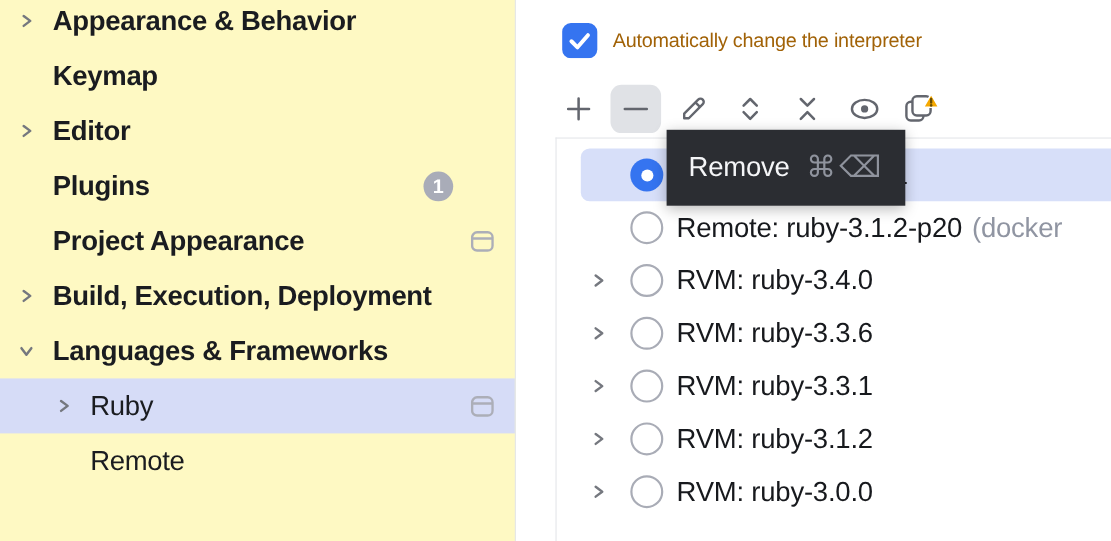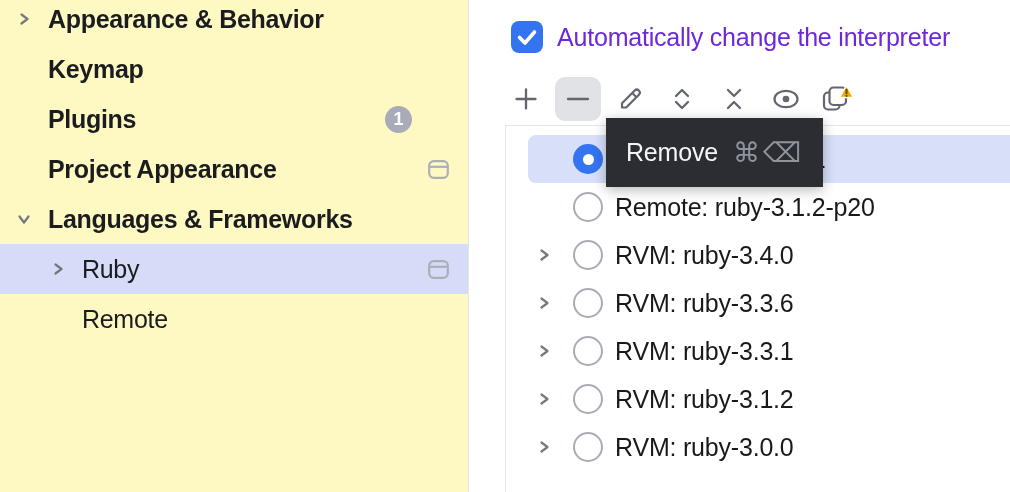--- a/index.html
+++ b/index.html
@@ -36,21 +36,21 @@
 
   
   .checkbox-row {
     position:absolute; left:511px; top:21px; width:499px; height:32px;
     display:flex; align-items:center; gap:14px; white-space:nowrap; overflow:hidden;
   }
   .checkbox {
     width:32px; height:32px; border-radius:8px; background:#3574F0; flex:none;
     display:flex; align-items:center; justify-content:center;
   }
-  .checkbox-label { font-size:25px; color:#6d28d9; letter-spacing:-0.2px; }
+  .checkbox-label { font-size:18px; color:#a16207; letter-spacing:-0.2px; }
 
   .toolbar { position:absolute; left:503px; top:77px; height:44px; display:flex; }
   .tool-btn {
     width:46px; height:44px; margin-right:6px; border-radius:10px;
     display:flex; align-items:center; justify-content:center;
   }
   .tool-btn.hovered { background:#E0E2E6; }
 
   
   .list-panel {
@@ -108,39 +108,55 @@
             </svg>
         </span>
         <span>Appearance &amp; Behavior</span>
       </div>
 
       <div class="side-row">
         <span class="chev"></span>
         <span>Keymap</span>
       </div>
 
+      <div class="side-row">
+        <span class="chev">
+          <svg width="14" height="14" viewBox="0 0 14 14">
+              <polyline points="4.5,2.5 10.5,7 4.5,11.5" fill="none" stroke="#75787F" stroke-width="2.2" stroke-linecap="round" stroke-linejoin="round"></polyline>
+            </svg>
+        </span>
+        <span>Editor</span>
+      </div>
 
       <div class="side-row">
         <span class="chev"></span>
         <span>Plugins</span>
         <span class="badge">1</span>
       </div>
 
 
       <div class="side-row">
         <span class="chev"></span>
         <span>Project Appearance</span>
         <span class="row-end">
           <svg width="21" height="19" viewBox="0 0 21 19">
               <rect x="1.2" y="1.2" width="18.6" height="16.6" rx="4.5" fill="none" stroke="#ACAEB8" stroke-width="2.2"></rect>
               <line x1="1.5" y1="6.8" x2="19.5" y2="6.8" stroke="#ACAEB8" stroke-width="2.2"></line>
             </svg>
         </span>
       </div>
 
+      <div class="side-row">
+        <span class="chev">
+          <svg width="14" height="14" viewBox="0 0 14 14">
+              <polyline points="4.5,2.5 10.5,7 4.5,11.5" fill="none" stroke="#75787F" stroke-width="2.2" stroke-linecap="round" stroke-linejoin="round"></polyline>
+            </svg>
+        </span>
+        <span>Build, Execution, Deployment</span>
+      </div>
 
       <div class="side-row">
         <span class="chev">
           <svg width="14" height="14" viewBox="0 0 14 14">
               <polyline points="2.5,4.5 7,10.5 11.5,4.5" fill="none" stroke="#75787F" stroke-width="2.2" stroke-linecap="round" stroke-linejoin="round"></polyline>
             </svg>
         </span>
         <span>Languages &amp; Frameworks</span>
       </div>
 
@@ -241,20 +257,21 @@
     <div class="int-row selected">
       <span class="list-chev"></span>
       <span class="radio on"></span>
       <span class="int-label">Remote: ruby-3.4.1</span>
     </div>
 
     <div class="int-row">
       <span class="list-chev"></span>
       <span class="radio"></span>
       <span class="int-label">Remote: ruby-3.1.2-p20</span>
+      <span class="int-detail">(docker</span>
     </div>
 
     <div class="int-row">
       <span class="list-chev">
         <svg width="14" height="14" viewBox="0 0 14 14">
             <polyline points="4.5,2.5 10.5,7 4.5,11.5" fill="none" stroke="#75787F" stroke-width="2.2" stroke-linecap="round" stroke-linejoin="round"></polyline>
           </svg>
       </span>
       <span class="radio"></span>
       <span class="int-label">RVM: ruby-3.4.0</span>

